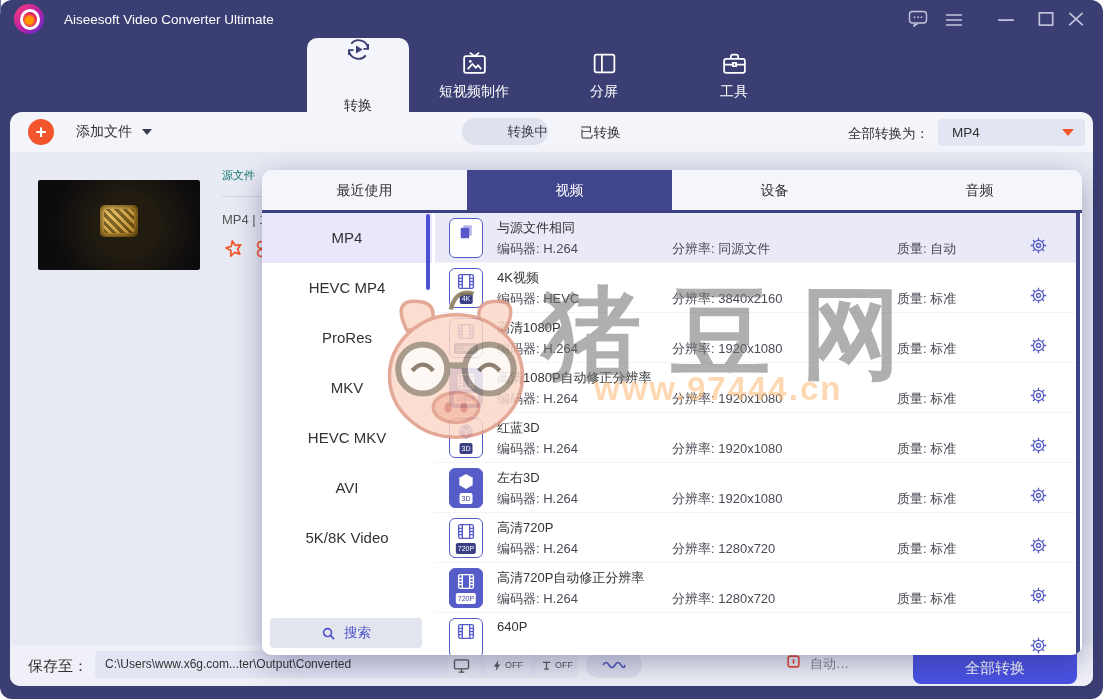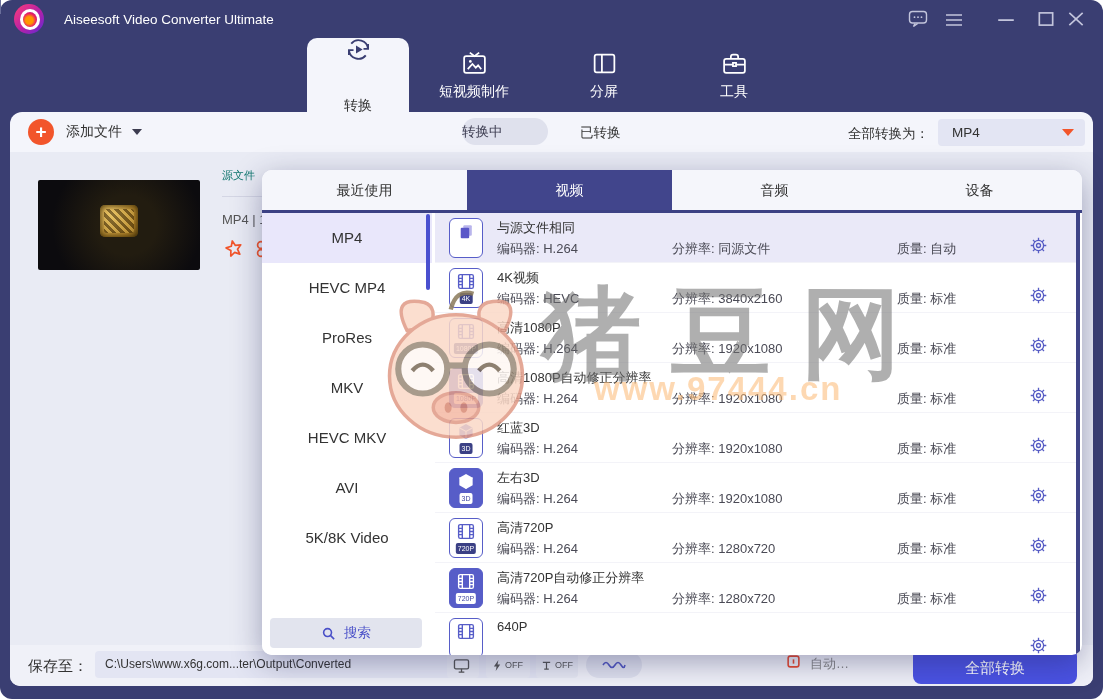--- a/index.html
+++ b/index.html
@@ -27,25 +27,25 @@
   .nav-tab .nav-label{font-size:14px;}
   .nav-tab.active{width:102px;background:#f4f5fb;border-radius:10px 10px 0 0;color:#3a3e72;gap:28px;}
   .nav-tab.active .nav-label{color:#333;}
   
   #maincard{position:absolute;left:10px;top:112px;width:1083px;height:574px;background:#f4f5fb;
     border-radius:12px 12px 10px 10px;}
   #toolbar{position:absolute;left:0;top:0;width:100%;height:40px;}
   #add-btn{position:absolute;left:18px;top:7px;height:26px;display:flex;align-items:center;cursor:pointer;}
   #add-plus{width:26px;height:26px;border-radius:50%;background:#f2552b;color:#fff;font-size:19px;
     line-height:25px;text-align:center;font-weight:bold;}
-  #add-label{margin-left:12px;font-size:14px;color:#333;}
+  #add-label{margin-left:22px;font-size:14px;color:#333;}
   #add-caret{margin-left:10px;width:0;height:0;border-left:5px solid transparent;
     border-right:5px solid transparent;border-top:6px solid #3c3c50;}
   #pill-converting{position:absolute;left:452px;top:6px;width:86px;height:27px;background:#dfe1ed;
-    border-radius:14px;font-size:13.5px;color:#3c3c50;text-align:left;line-height:27px;cursor:pointer;}
+    border-radius:14px;font-size:13.5px;color:#3c3c50;text-align:right;line-height:27px;cursor:pointer;}
   #tab-converted{position:absolute;left:570px;top:12px;font-size:13.5px;color:#333;cursor:pointer;}
   #convert-all-label{position:absolute;left:838px;top:13px;font-size:13.5px;color:#333;}
   #format-select{position:absolute;left:928px;top:7px;width:147px;height:27px;background:#e3e5f3;
     border-radius:4px;cursor:pointer;}
   #format-select .val{position:absolute;left:14px;top:6px;font-size:13.5px;color:#333;}
   #format-select .caret{position:absolute;right:11px;top:10px;width:0;height:0;
     border-left:6px solid transparent;border-right:6px solid transparent;border-top:7px solid #f2552b;}
   #filearea{position:absolute;left:0;top:40px;width:100%;height:493px;background:#e9ebf4;}
   #thumb{position:absolute;left:28px;top:28px;width:162px;height:90px;background:
     radial-gradient(circle at 55% 50%,#221c10 0 30%,#0c0b0e 75%);border-radius:2px;}
@@ -270,22 +270,22 @@
       </div>
       <div id="auto-text">自动…</div>
       <div id="convert-all-btn">全部转换</div>
     </div>
   </div>
 
   <div id="popup">
     <div id="pop-tabs">
         <div class="pop-tab">最近使用</div>
         <div class="pop-tab active">视频</div>
+        <div class="pop-tab">设备</div>
         <div class="pop-tab">音频</div>
-        <div class="pop-tab">设备</div>
       </div>
     <div id="pop-side">
         <div class="side-item active">MP4</div>
         <div class="side-item">HEVC MP4</div>
         <div class="side-item">ProRes</div>
         <div class="side-item">MKV</div>
         <div class="side-item">HEVC MKV</div>
         <div class="side-item">AVI</div>
         <div class="side-item">5K/8K Video</div>
       </div>

